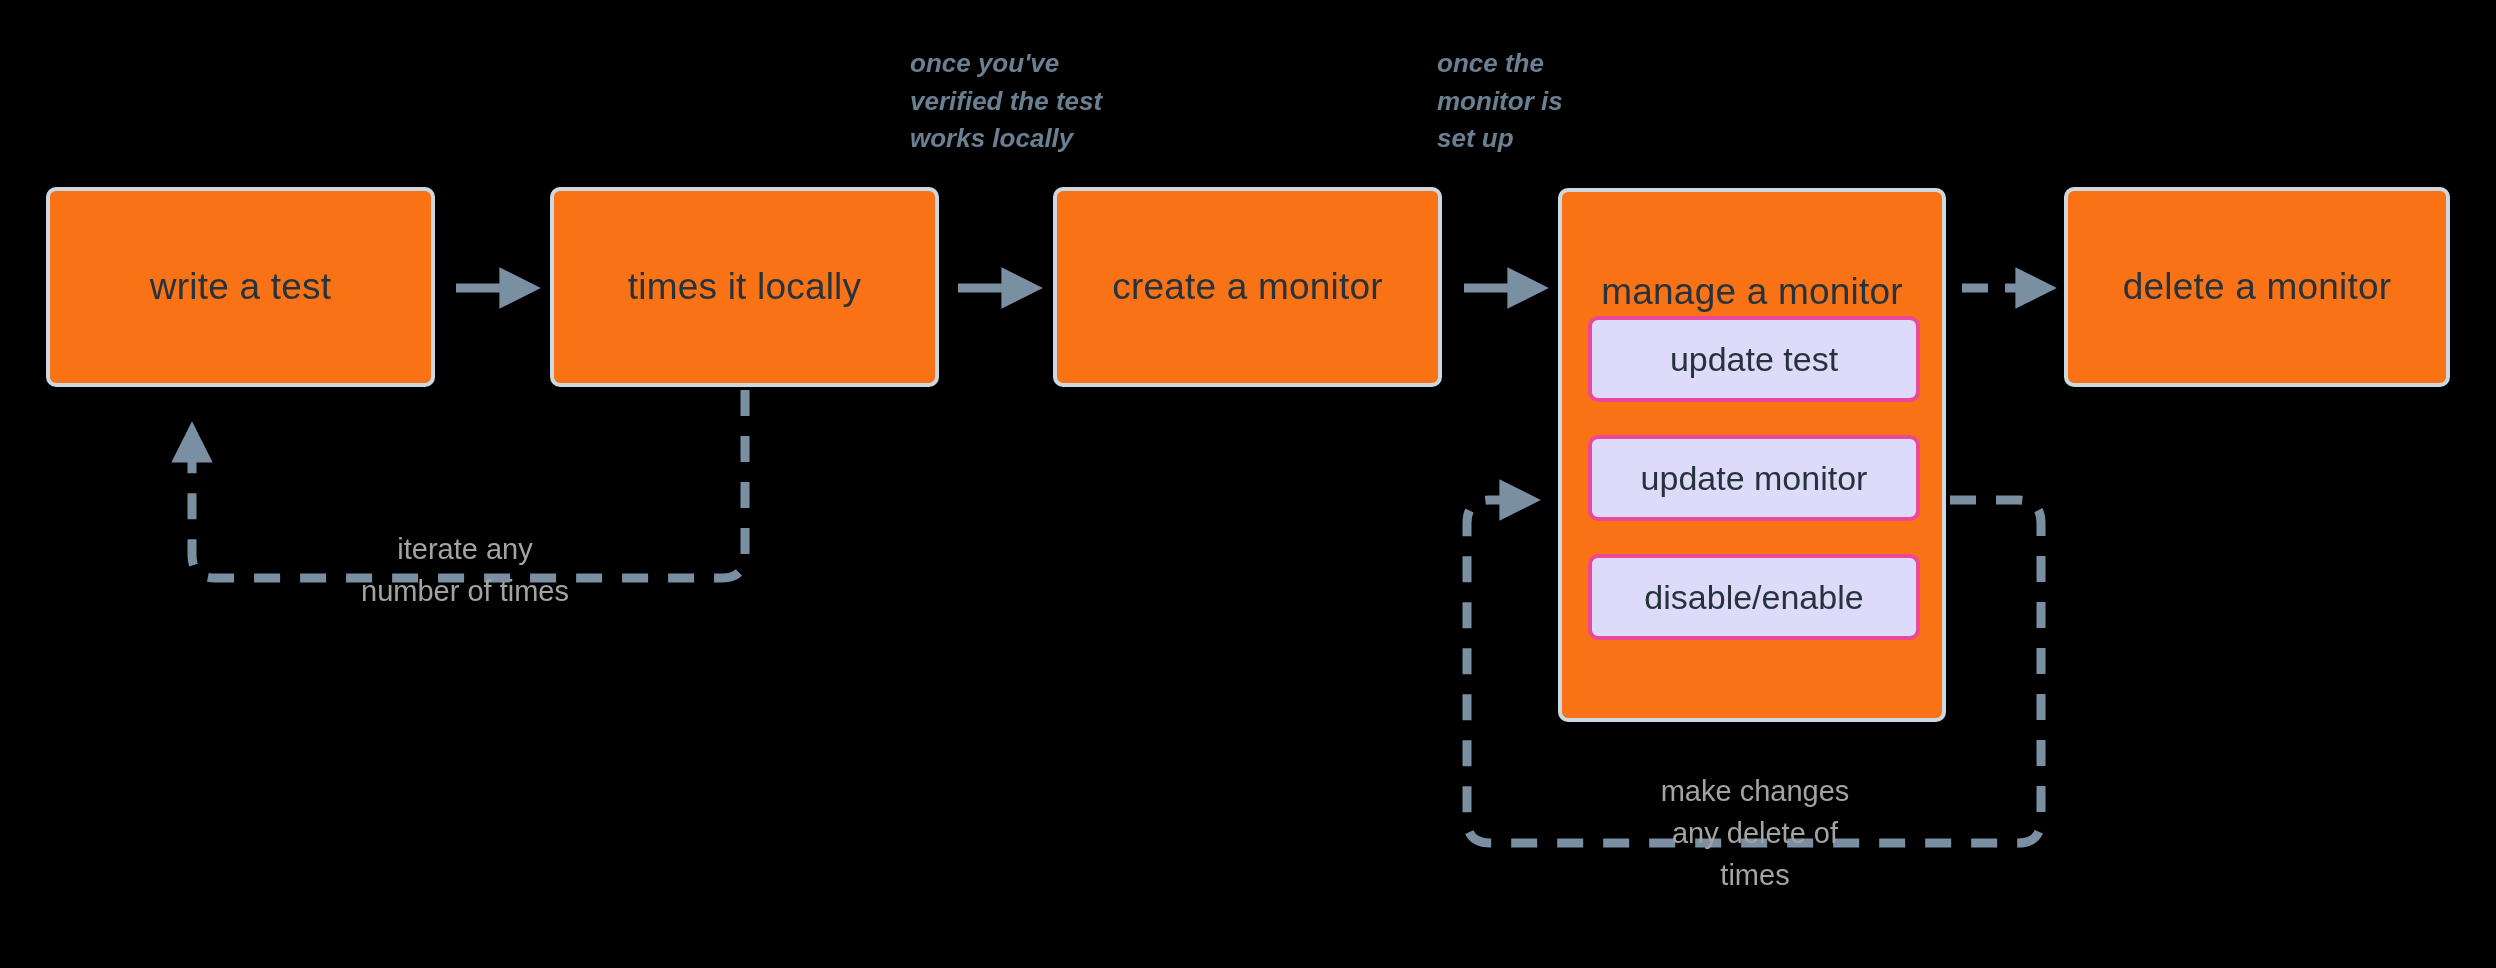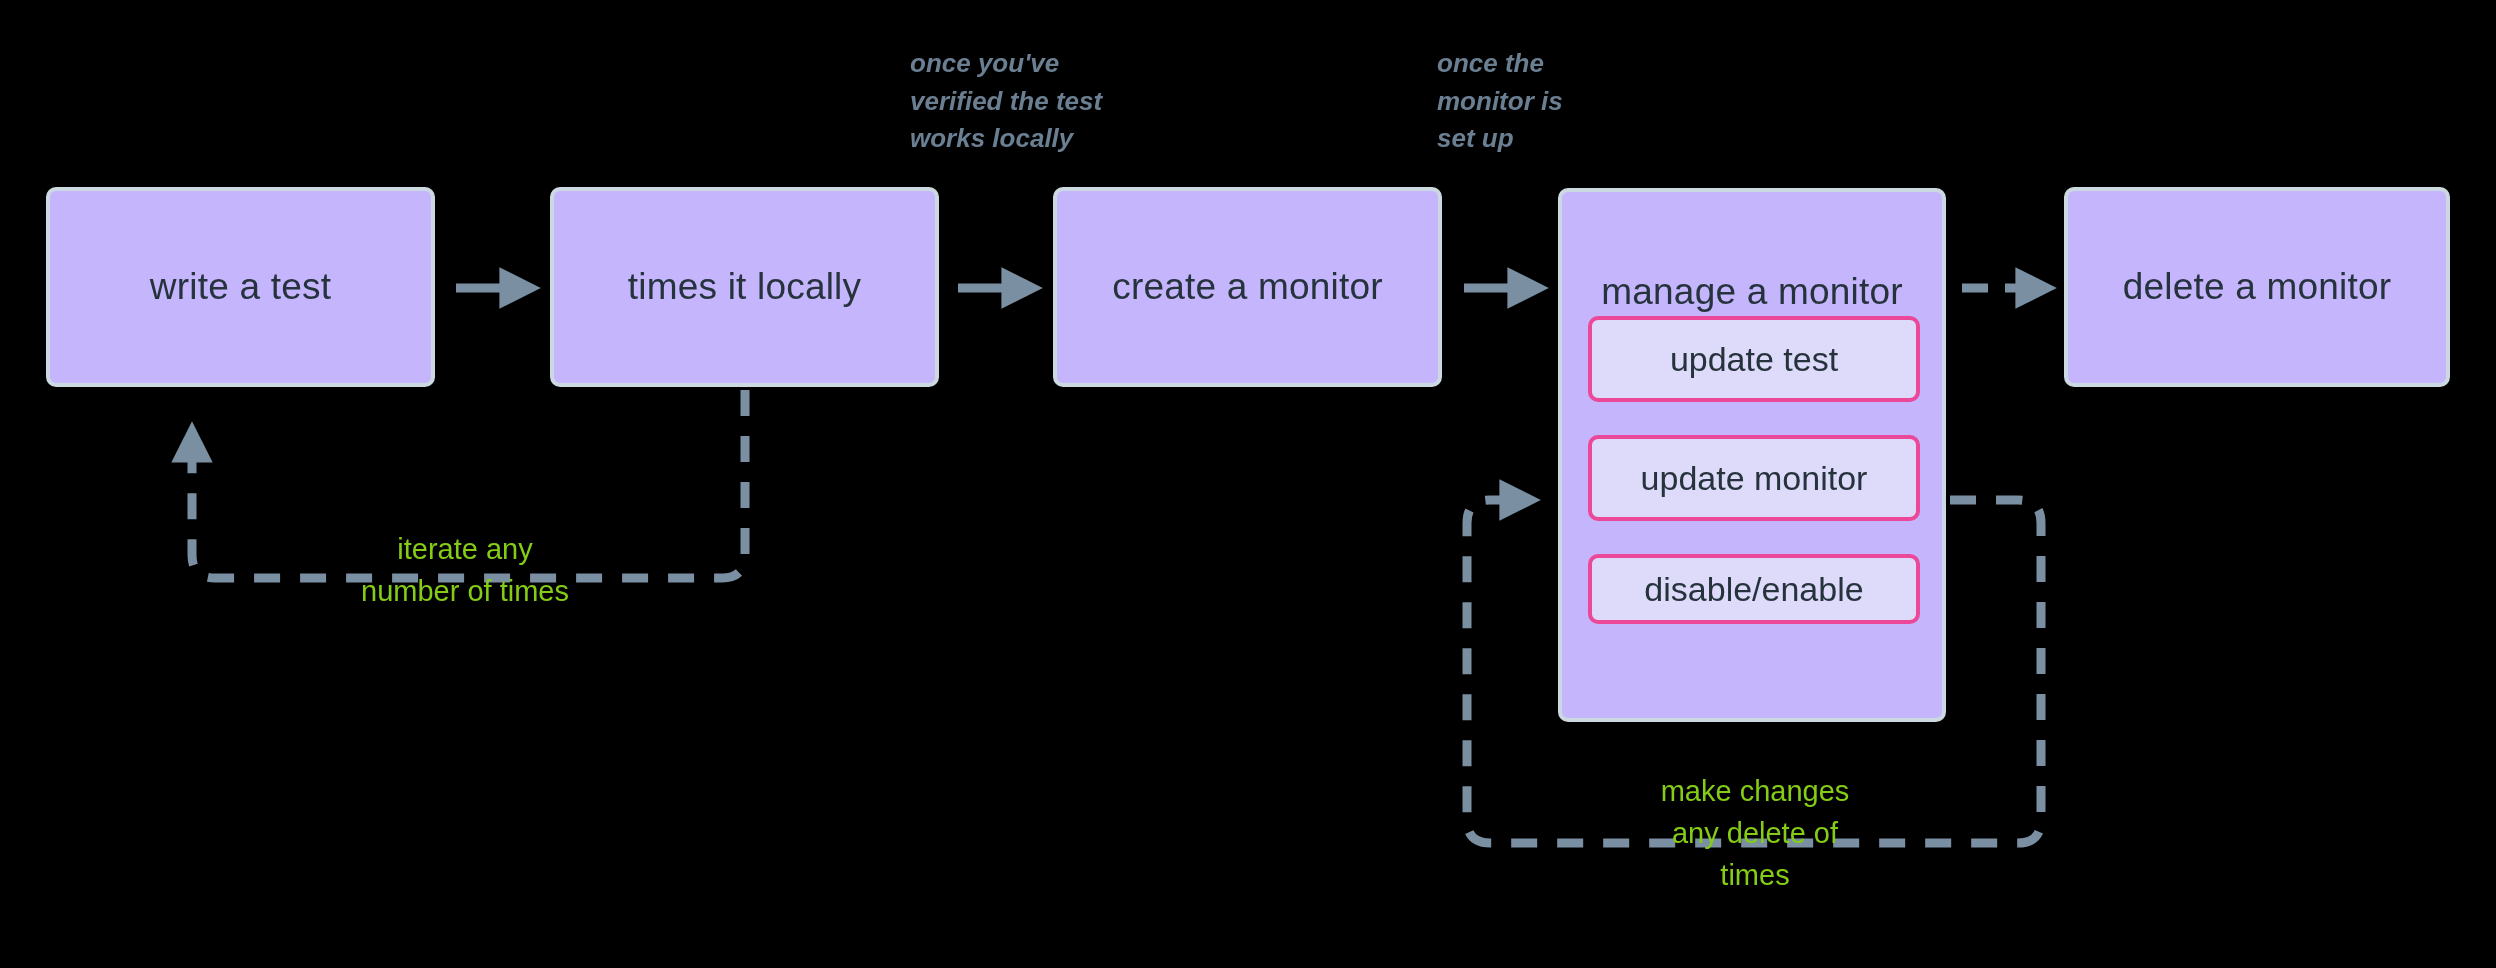--- a/index.html
+++ b/index.html
@@ -22,21 +22,21 @@
     position: absolute;
     left: 0;
     top: 0;
     width: 2496px;
     height: 968px;
     pointer-events: none;
   }
   .node {
     position: absolute;
     box-sizing: border-box;
-    background: #c4b5fd;
+    background: #f97316;
     border: 4px solid #ccd9e0;
     border-radius: 10px;
   }
   .node-label {
     color: #26333d;
     font-size: 37px;
     line-height: 1.2;
     letter-spacing: 0.2px;
     text-align: center;
     white-space: nowrap;
@@ -79,21 +79,21 @@
     position: absolute;
     color: #6b7f92;
     font-size: 26px;
     font-style: italic;
     font-weight: 700;
     line-height: 1.45;
     white-space: pre-line;
   }
   .loop-note {
     position: absolute;
-    color: #84cc16;
+    color: #a3a3a3;
     font-size: 29px;
     line-height: 1.45;
     text-align: center;
     white-space: pre-line;
   }
 </style>
 </head>
 <body>
 
 <div id="canvas">
@@ -146,21 +146,21 @@
     <span class="node-label">manage a monitor</span>
 
     <div class="subnode" style="left:26px; top:124px; width:332px; height:86px;">
       <span class="subnode-label">update test</span>
     </div>
 
     <div class="subnode" style="left:26px; top:243px; width:332px; height:86px;">
       <span class="subnode-label">update monitor</span>
     </div>
 
-    <div class="subnode" style="left:26px; top:362px; width:332px; height:70px;">
+    <div class="subnode" style="left:26px; top:362px; width:332px; height:86px;">
       <span class="subnode-label">disable/enable</span>
     </div>
   </div>
 
   <div class="node simple" style="left:2064px; top:187px; width:386px; height:200px;">
     <span class="node-label">delete a monitor</span>
   </div>
 
   <div class="edge-note" style="left:910px; top:45px;">once you've
 verified the test

